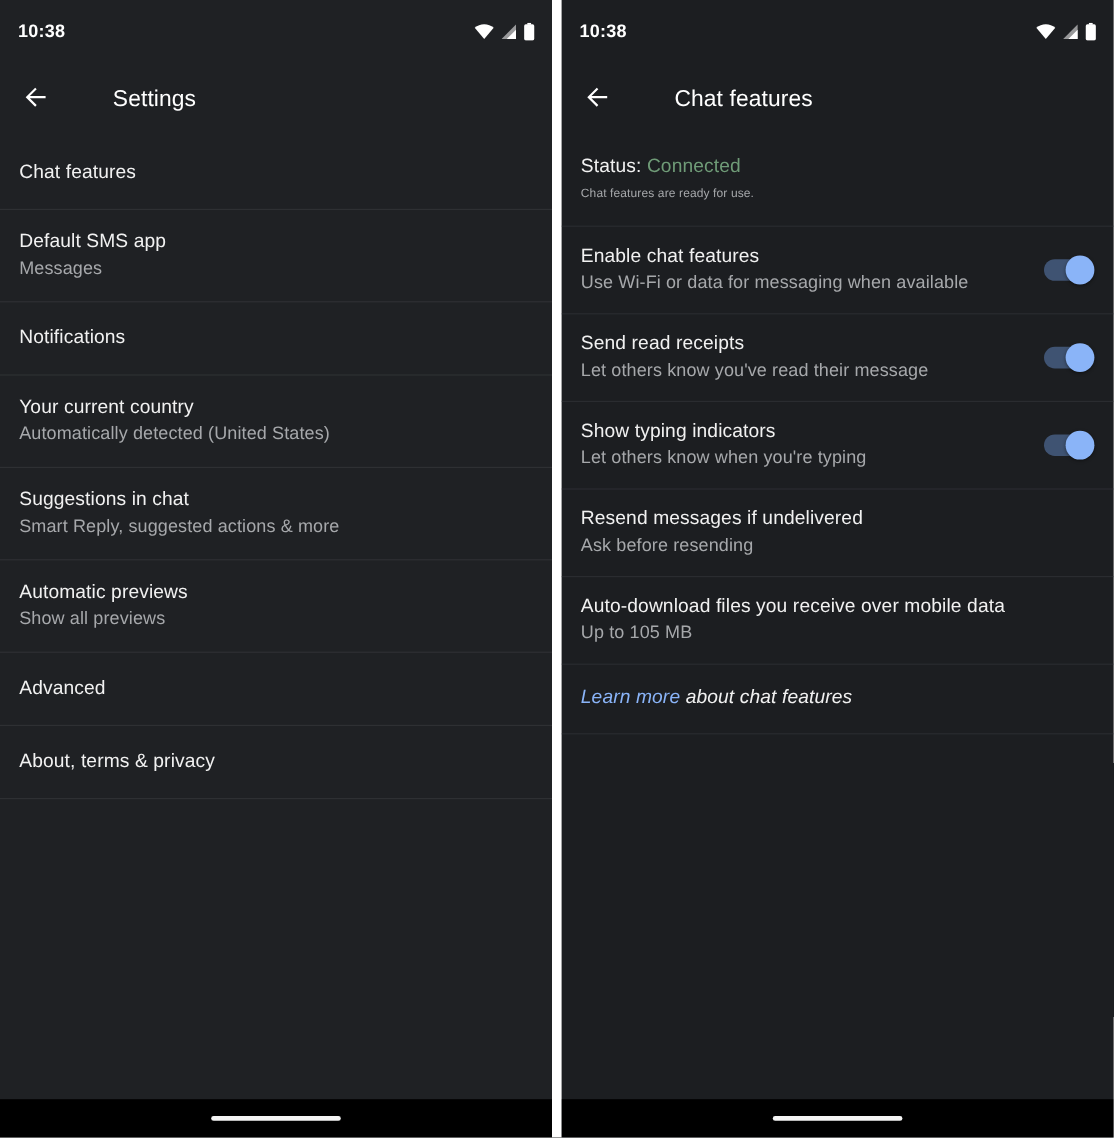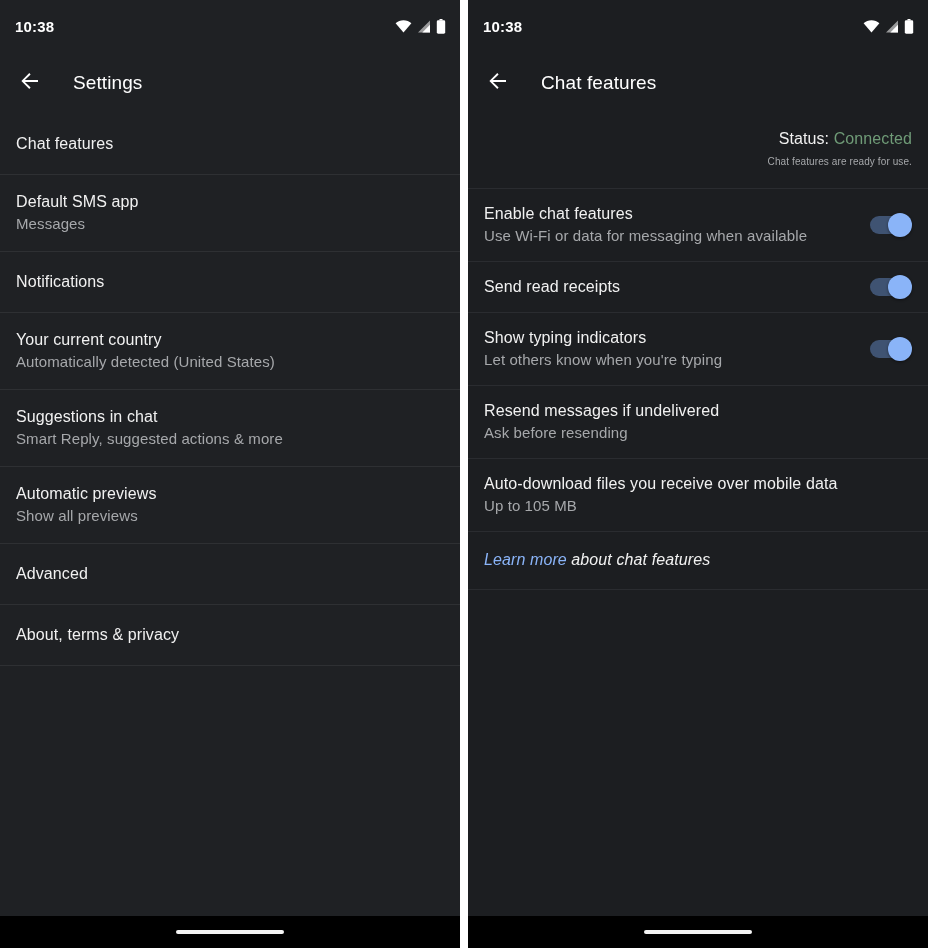--- a/index.html
+++ b/index.html
@@ -67,21 +67,21 @@
     width: 28px;
     height: 28px;
     display: flex;
     align-items: center;
     justify-content: center;
     cursor: pointer;
   }
   .toolbar-title {
     color: #ffffff;
     font-size: 19px;
-    margin-left: 29px;
+    margin-left: 50px;
     letter-spacing: 0.1px;
   }
 
   
   .list { flex: 1 1 auto; }
 
   .row {
     position: relative;
     box-sizing: border-box;
     padding: 0 16px;
@@ -114,21 +114,20 @@
   .left .row.single .texts { padding: 19px 0 20px 0; }
 
   
   .right { background: #1c1e21; }
   .right .row { border-bottom: 1px solid #2a2c30; }
 
   .status-block {
     padding: 14px 16px 16px 16px;
     box-sizing: border-box;
     border-bottom: 1px solid #2a2c30;
-    text-align: right;
   }
   .status-line {
     font-size: 16px;
     line-height: 22px;
     color: #f1f1f1;
     letter-spacing: 0.1px;
   }
   .status-value { color: #6f9b77; }
   .status-desc {
     color: #a6a8ab;
@@ -356,20 +355,21 @@
         </div>
         <div class="toggle">
           <div class="track"></div>
           <div class="thumb"></div>
         </div>
       </div>
 
       <div class="row">
         <div class="texts">
           <div class="title">Send read receipts</div>
+          <div class="subtitle">Let others know you've read their message</div>
         </div>
         <div class="toggle">
           <div class="track"></div>
           <div class="thumb"></div>
         </div>
       </div>
 
       <div class="row">
         <div class="texts">
           <div class="title">Show typing indicators</div>

